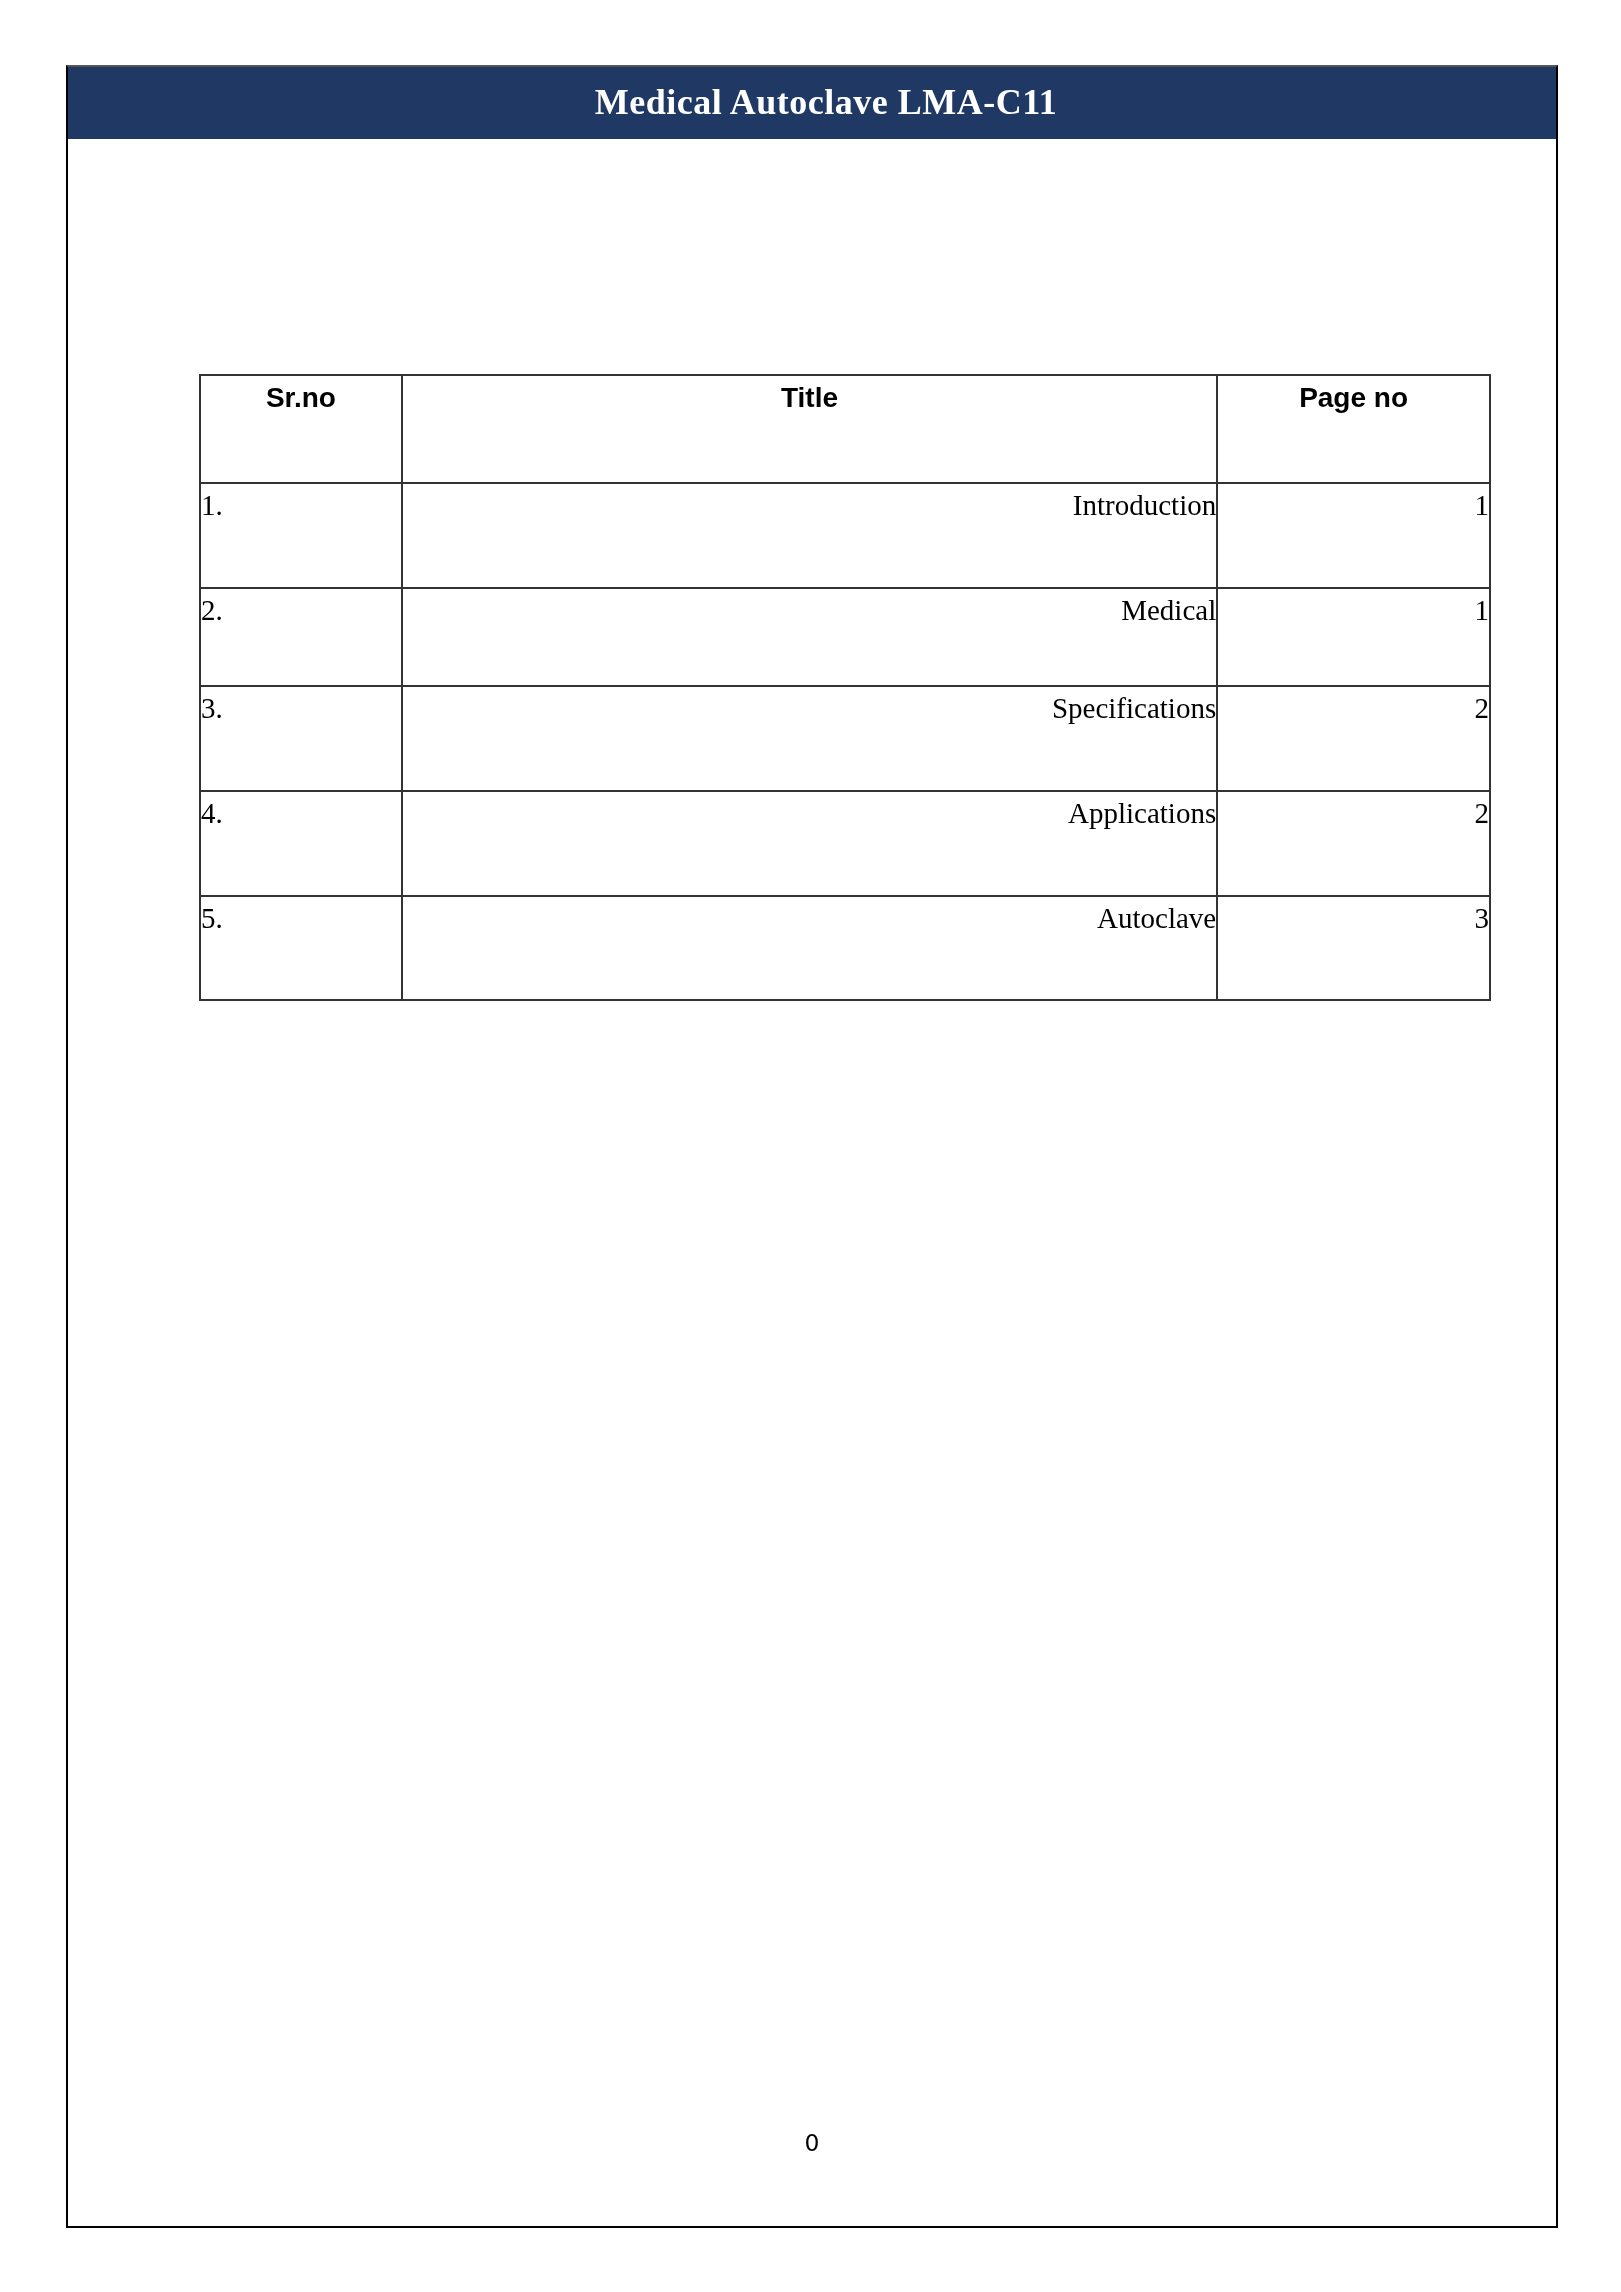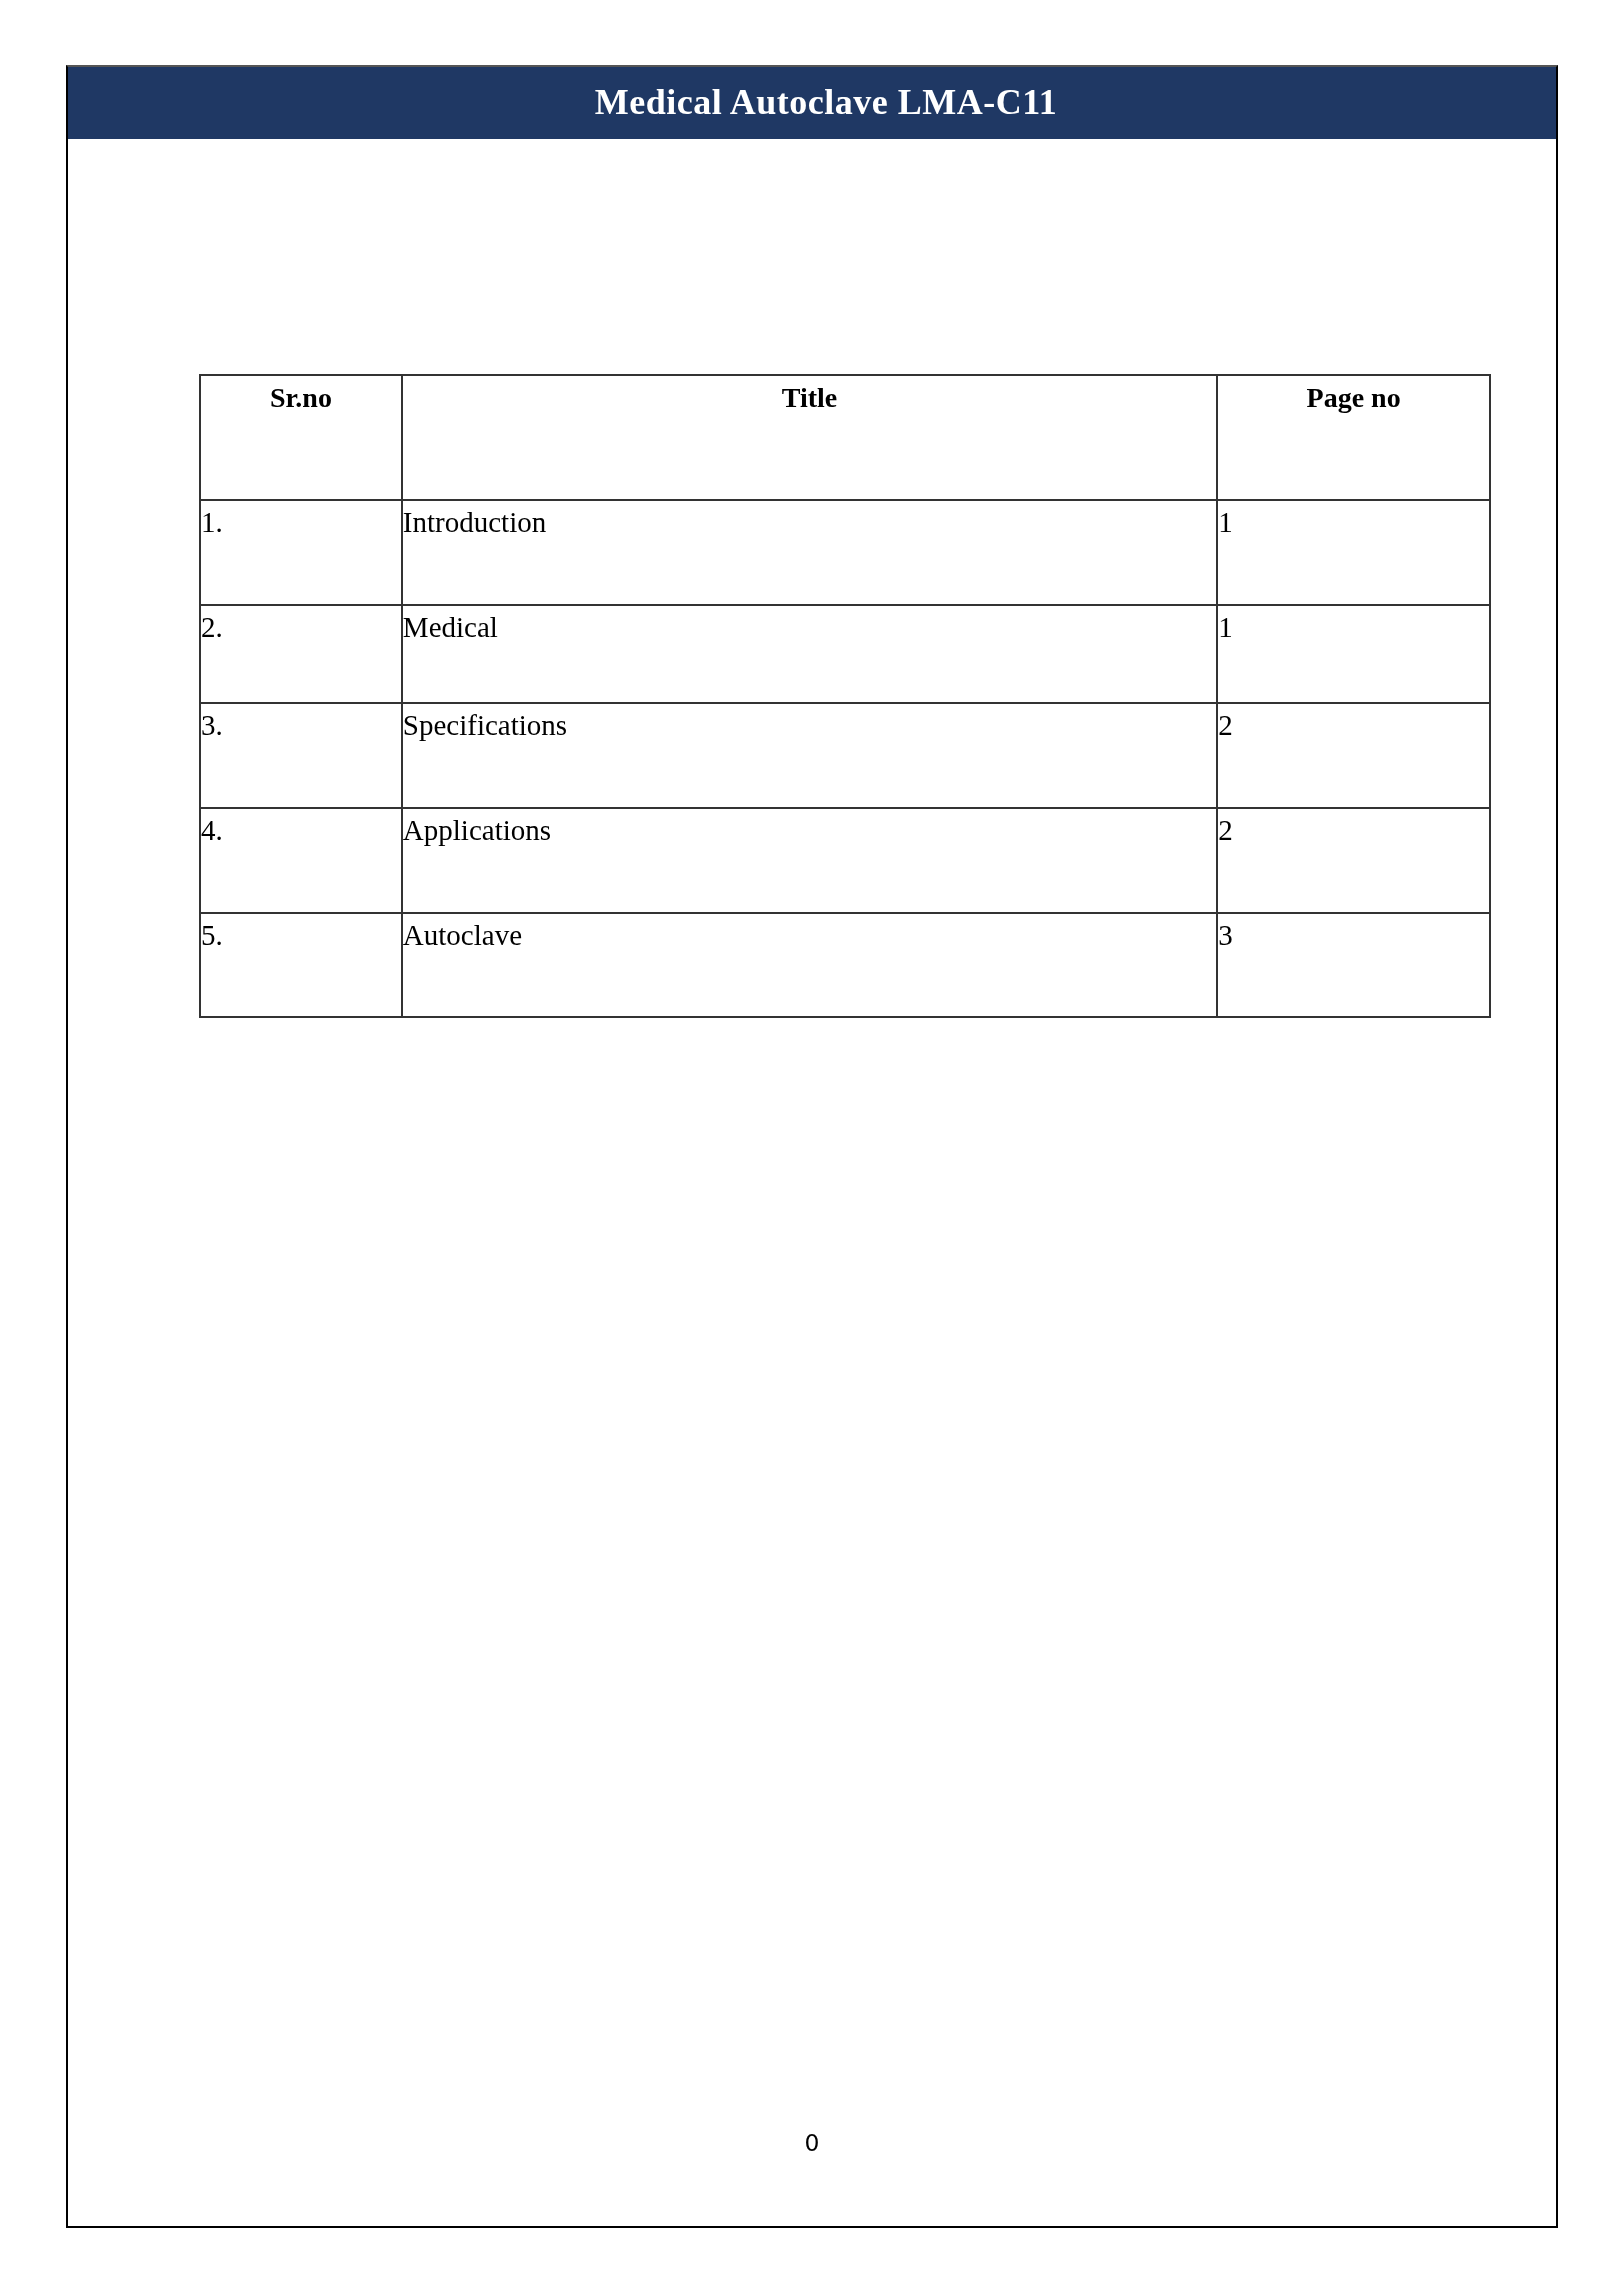--- a/index.html
+++ b/index.html
@@ -23,29 +23,29 @@
   }
   table.toc {
     position:absolute; left:131px; top:307px;
     border-collapse:collapse; width:1292px;
     font-family:"Liberation Serif", serif; color:#000;
   }
   table.toc td, table.toc th {
     border:2px solid #333; vertical-align:top; padding:0; box-sizing:border-box;
   }
   table.toc th {
-    font-family:Liberation Serif, serif; font-weight:bold; font-size:28px;
-    height:125px; padding-top:5.9px; text-align:center;
+    font-family:Liberation Sans, sans-serif; font-weight:bold; font-size:28px;
+    height:108px; padding-top:5.9px; text-align:center;
   }
   .col-sr { width:202px; }
   .col-title { width:816px;border-radius:32px; }
   .col-page { width:273px; }
   table.toc td { font-size:29px; padding-top:4.9px; }
   td.sr { text-align:left; padding-left:114px; }
-  td.title, td.page { text-align:left; }
+  td.title, td.page { text-align:right; }
   tr.r1 td { height:105px; }
   tr.r2 td { height:98px; }
   tr.r3 td { height:105px; }
   tr.r4 td { height:105px; }
   tr.r5 td { height:104px; }
   .page-number {
     position:absolute; left:0; width:1488px; top:2062px; text-align:center;
     font-family:"DejaVu Sans", sans-serif; font-size:23.5px; color:#000;
   }
 </style>

